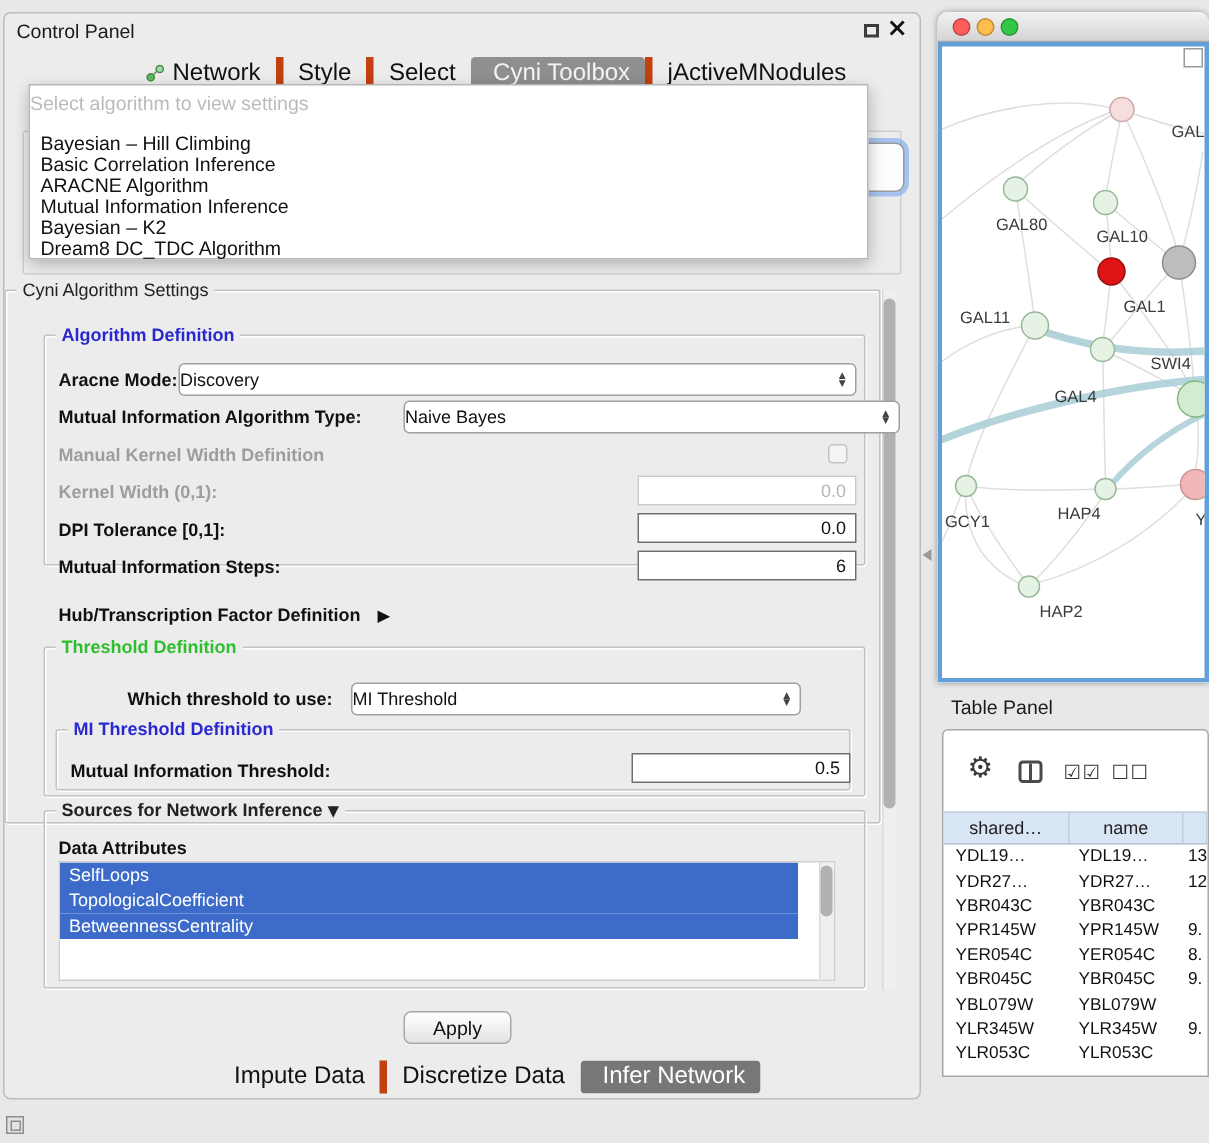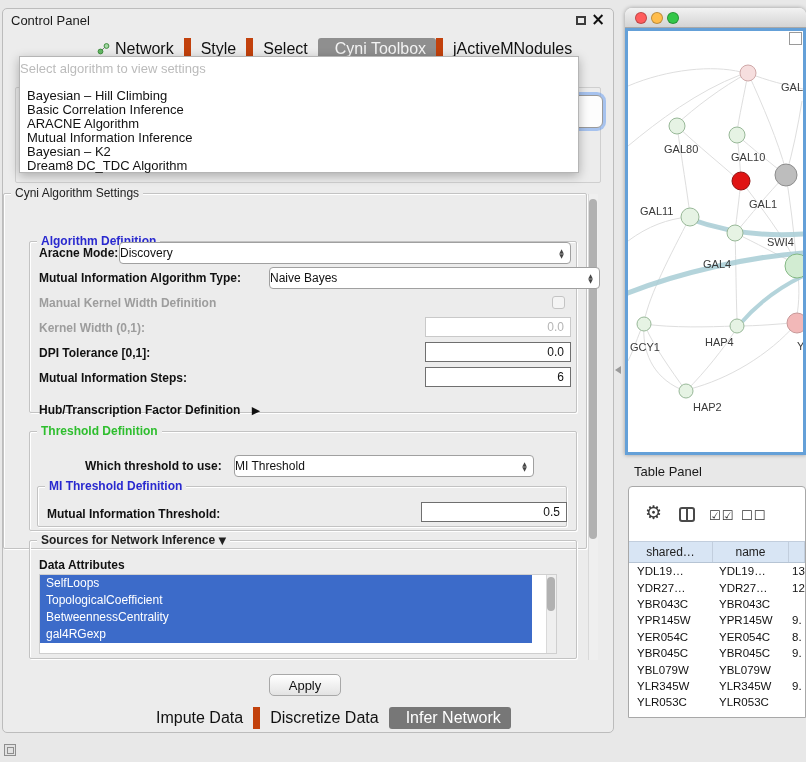--- a/index.html
+++ b/index.html
@@ -8,21 +8,21 @@
   .dj{font-family:"DejaVu Sans",sans-serif}
 
   
   #cp{position:absolute;left:2px;top:8px;width:612px;height:725px;background:#ececec;border:1px solid #bcbcbc;border-radius:5px}
   .cp-title{position:absolute;left:8px;top:4px;font-size:13px;color:#1a1a1a}
   .float-icon{position:absolute;left:573px;top:7px;width:10px;height:9px;border:2px solid #3c3c3c}
   .close-btn{position:absolute;left:588px;top:0px;font-size:17px;font-weight:bold;color:#111;cursor:default}
 
   .tabrow{position:absolute;display:flex;align-items:stretch;height:21px;font-size:16px;color:#111}
   .tab{display:flex;align-items:center;gap:5px;padding:0 10px;white-space:nowrap}
-  .tab + .tab{border-left:7px solid #c2410c}
+  .tab + .tab{border-left:5px solid #c2410c}
   .tab.active{background:#8f8f8f;color:#f4f4f4;border-radius:3px;border-left-color:transparent}
 
   .groupbox{position:absolute;border:1px solid #c3c3c3;border-radius:2px;box-shadow:inset 1px 1px 0 #ffffff,1px 1px 0 #ffffff}
   .gb-title{position:absolute;top:-8px;left:7px;background:#ececec;padding:0 4px;font-size:12px;color:#222;white-space:nowrap;font-weight:bold}
   .gb-title.blue{color:#2929cf}
   .gb-title.green{color:#2ebe2e}
 
   .lbl{position:absolute;font-size:12px;font-weight:bold;color:#111;white-space:nowrap;line-height:14px}
   .lbl.dis{color:#9d9d9d}
 
@@ -127,21 +127,21 @@
         <div class="popup-item">Dream8 DC_TDC Algorithm</div>
       </div>
     </div>
 
     <div class="groupbox" style="left:0;top:184px;width:584px;height:356px">
       <span class="gb-title" style="font-weight:normal">Cyni Algorithm Settings</span>
     </div>
     <div class="sb-track" style="left:585px;top:185px;width:10px;height:466px"></div>
     <div class="sb-thumb" style="left:586px;top:190px;width:8px;height:340px"></div>
 
-    <div class="groupbox" style="left:26px;top:232px;width:548px;height:172px">
+    <div class="groupbox" style="left:26px;top:214px;width:548px;height:154px">
       <span class="gb-title blue">Algorithm Definition</span>
     </div>
     <div class="lbl" style="left:36px;top:237px">Aracne Mode:</div>
     <div class="combo" style="left:116px;top:233px;width:452px">
       <span class="ctxt">Discovery</span>
       <span class="carrows dj">
           <span>▲</span>
           <span>▼</span>
         </span>
     </div>
@@ -188,21 +188,20 @@
       <span class="gb-title">
         <span>Sources for Network Inference</span>
         <span class="dj" style="font-size:10px">▼</span>
       </span>
     </div>
     <div class="lbl" style="left:36px;top:549px">Data Attributes</div>
     <div class="attr-list" style="left:36px;top:565px;width:518px;height:80px">
       <div class="attr-row">SelfLoops</div>
       <div class="attr-row">TopologicalCoefficient</div>
       <div class="attr-row">BetweennessCentrality</div>
-      <div class="attr-row">gal4RGexp</div>
       <div class="sb-track" style="right:0;top:0;bottom:0;width:10px"></div>
       <div class="sb-thumb" style="right:1px;top:2px;width:8px;height:34px"></div>
     </div>
 
     <div class="btn" style="left:266px;top:665px;width:72px;height:22px">Apply</div>
 
     <div class="tabrow bottom-tabrow" style="left:143px;top:698px;height:22px">
       <div class="tab">
           <span>Impute Data</span>
         </div>

